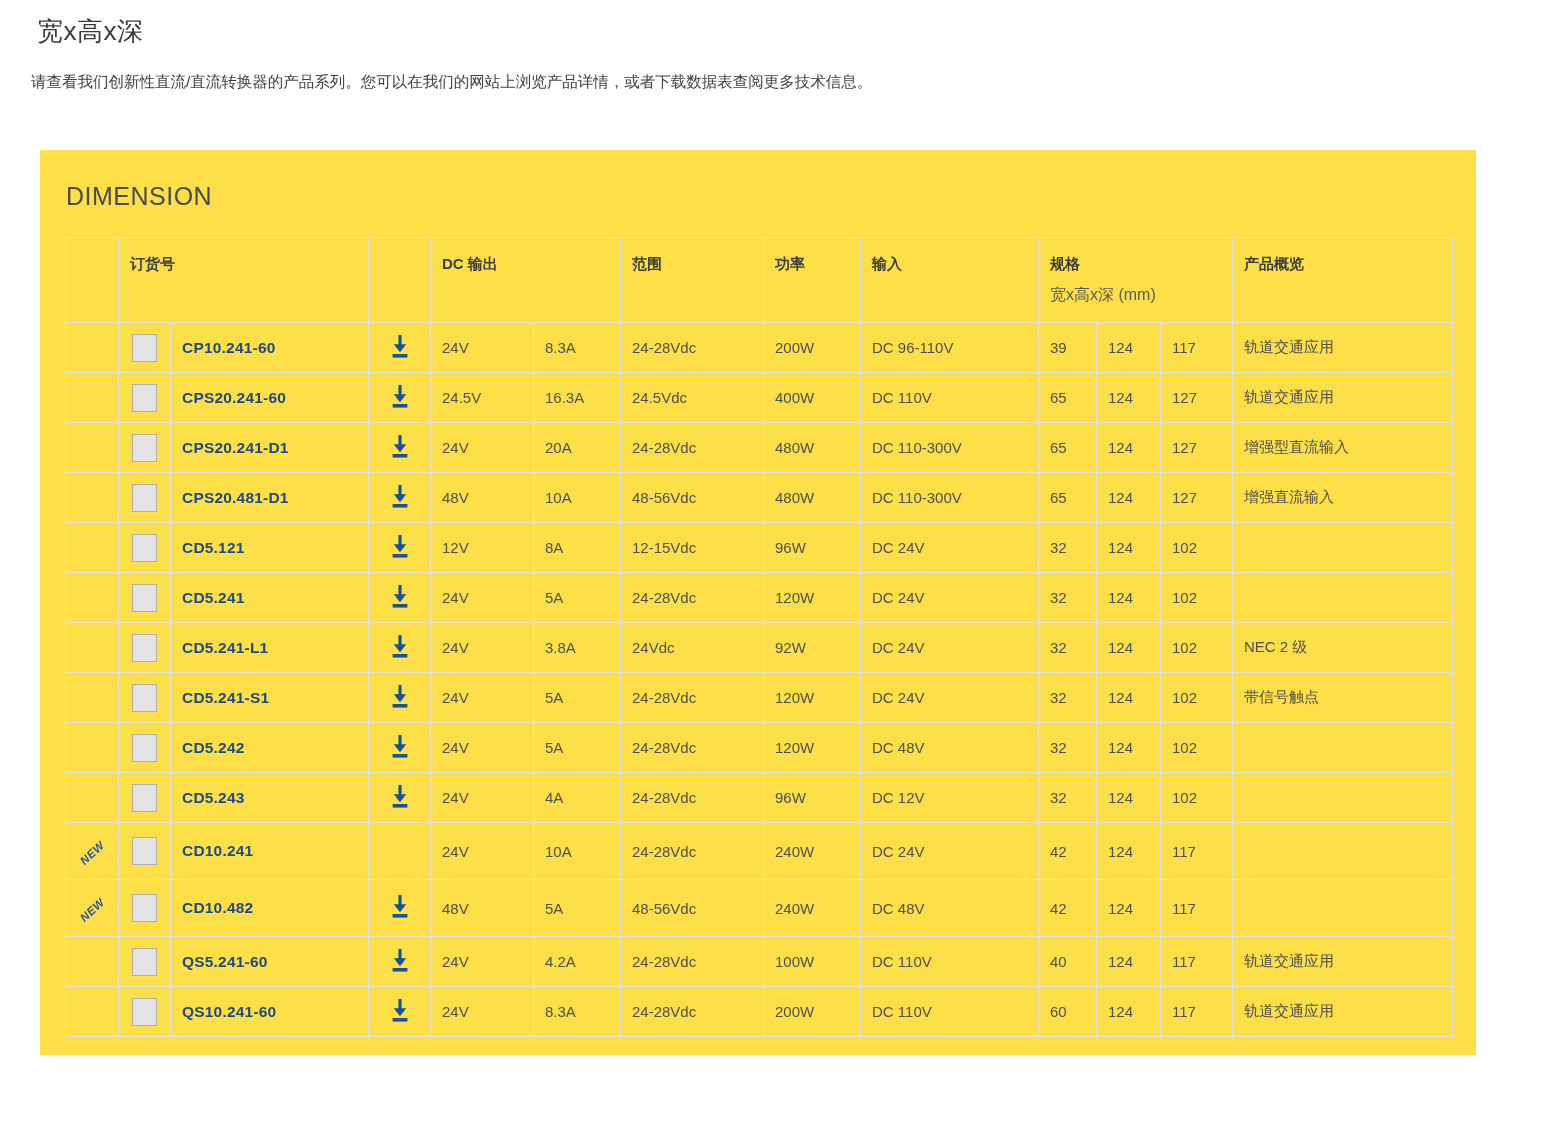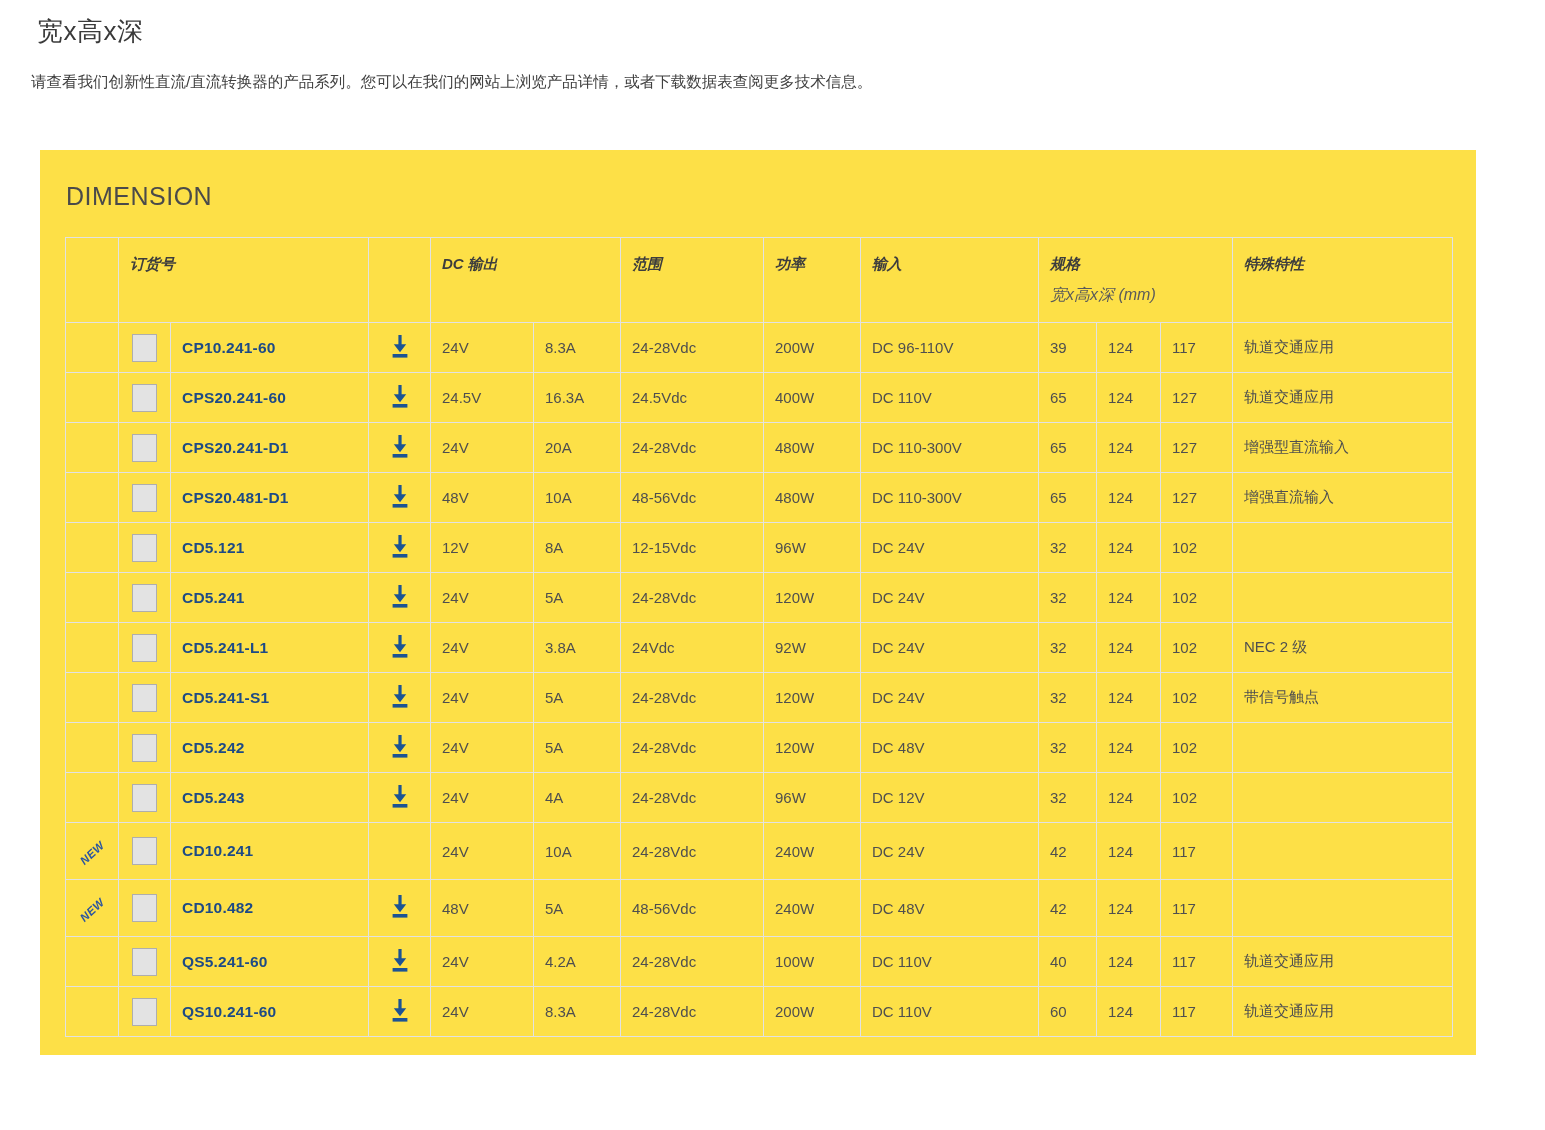--- a/index.html
+++ b/index.html
@@ -47,21 +47,20 @@
     overflow: hidden;
   }
   .spec-table thead th {
     height: 80px;
     vertical-align: top;
     text-align: left;
     padding: 17px 8px 16px 11px;
     font-weight: 700;
     font-size: 15px;
     color: #3d3d3d;
-    font-style: italic;
   }
   .spec-table thead th .sub {
     display: block;
     margin-top: 11px;
     font-weight: 400;
     font-size: 16px;
     color: #5a5a5a;
   }
   .spec-table tbody td {
     height: 50px;
@@ -134,21 +133,21 @@
         <th colspan="2">订货号</th>
         <th></th>
         <th colspan="2">DC 输出</th>
         <th>范围</th>
         <th>功率</th>
         <th>输入</th>
         <th colspan="3">
           <span>规格</span>
           <span class="sub">宽x高x深 (mm)</span>
         </th>
-        <th>特殊特性</th>
+        <th>产品概览</th>
       </tr>
     </thead>
     <tbody id="spec-tbody">
         <tr>
           <td class="col-new-cell"></td>
           <td class="col-check-cell"><span class="checkbox"></span></td>
           <td><a class="product-link">CP10.241-60</a></td>
           <td class="col-dl-cell"><span class="dl-btn"><svg width="20" height="23" viewBox="0 0 20 23">
                 <path d="M8.4 0 h3.2 v9.2 h4.6 L10 17.2 3.8 9.2 h4.6 z" fill="#1c5394"></path>
                 <rect x="2.6" y="19" width="14.8" height="3.6" fill="#1c5394"></rect>

